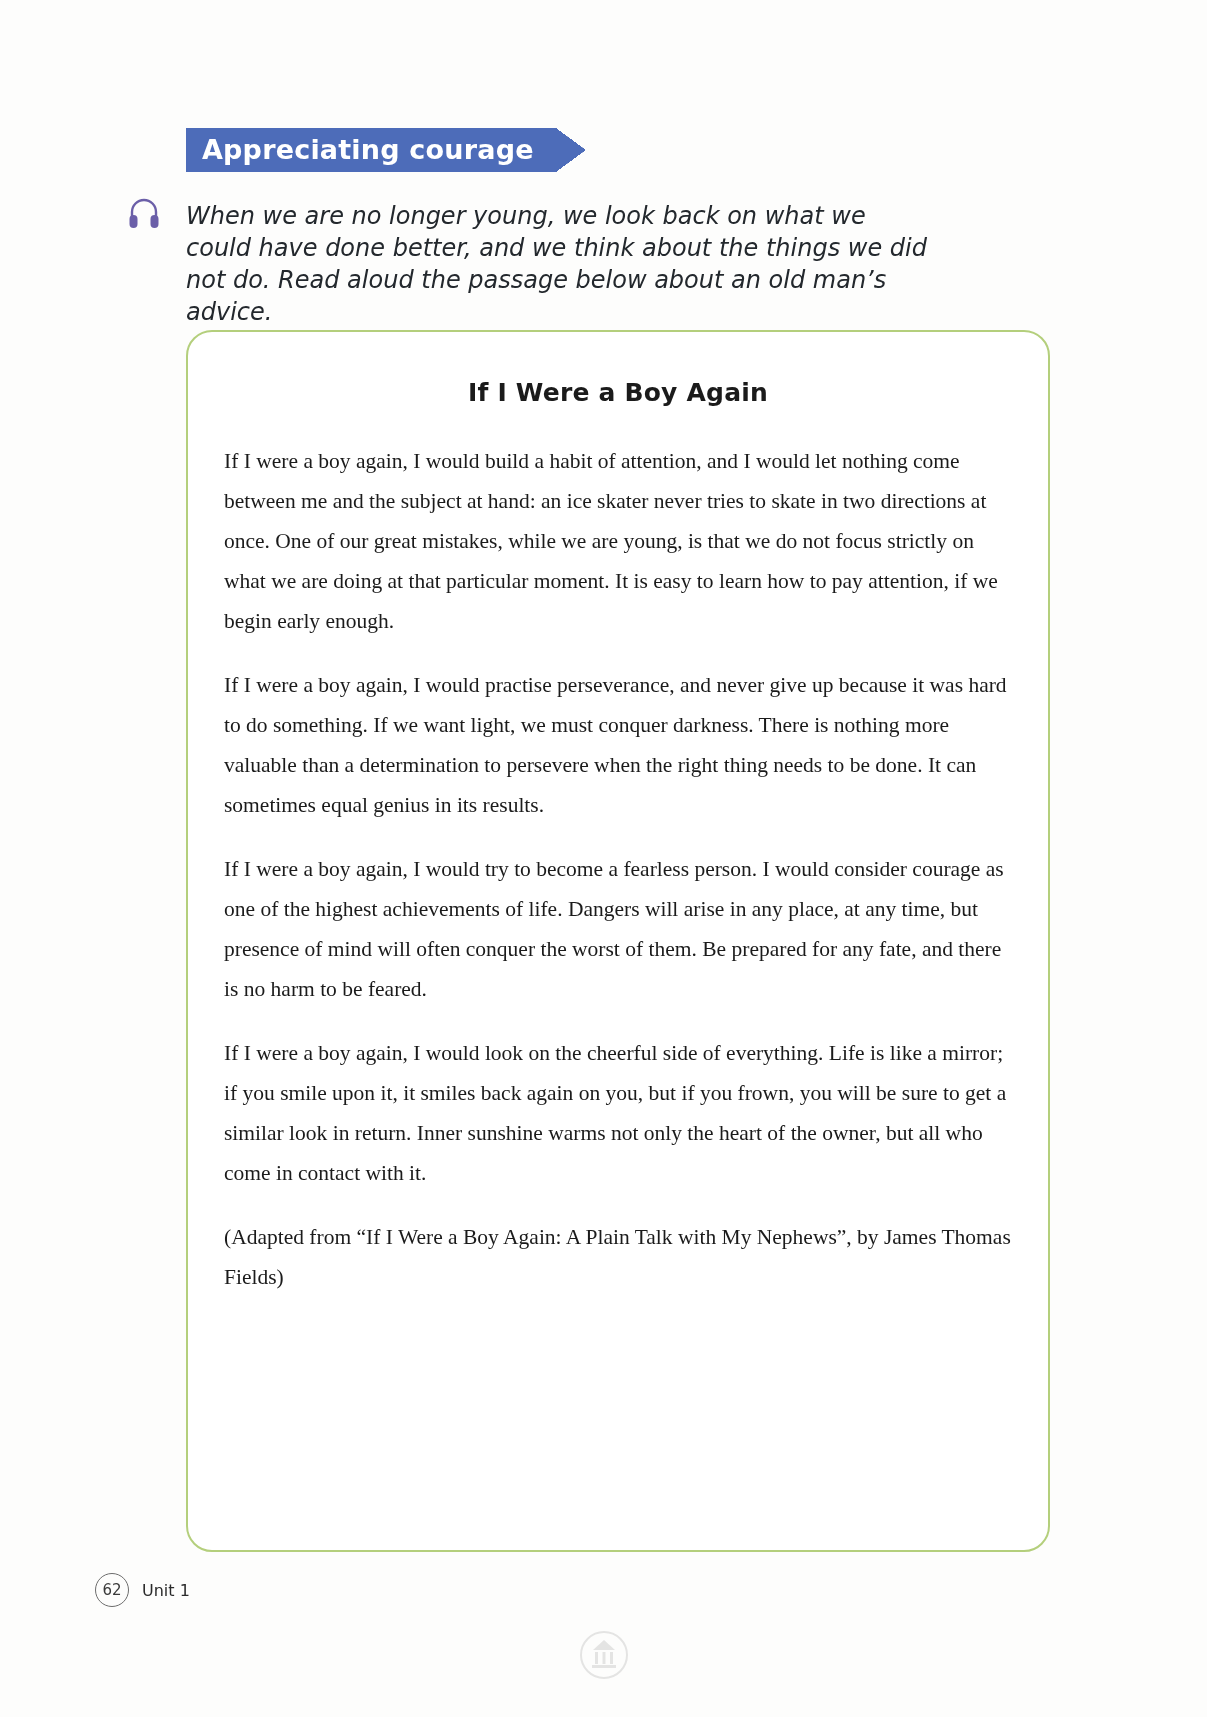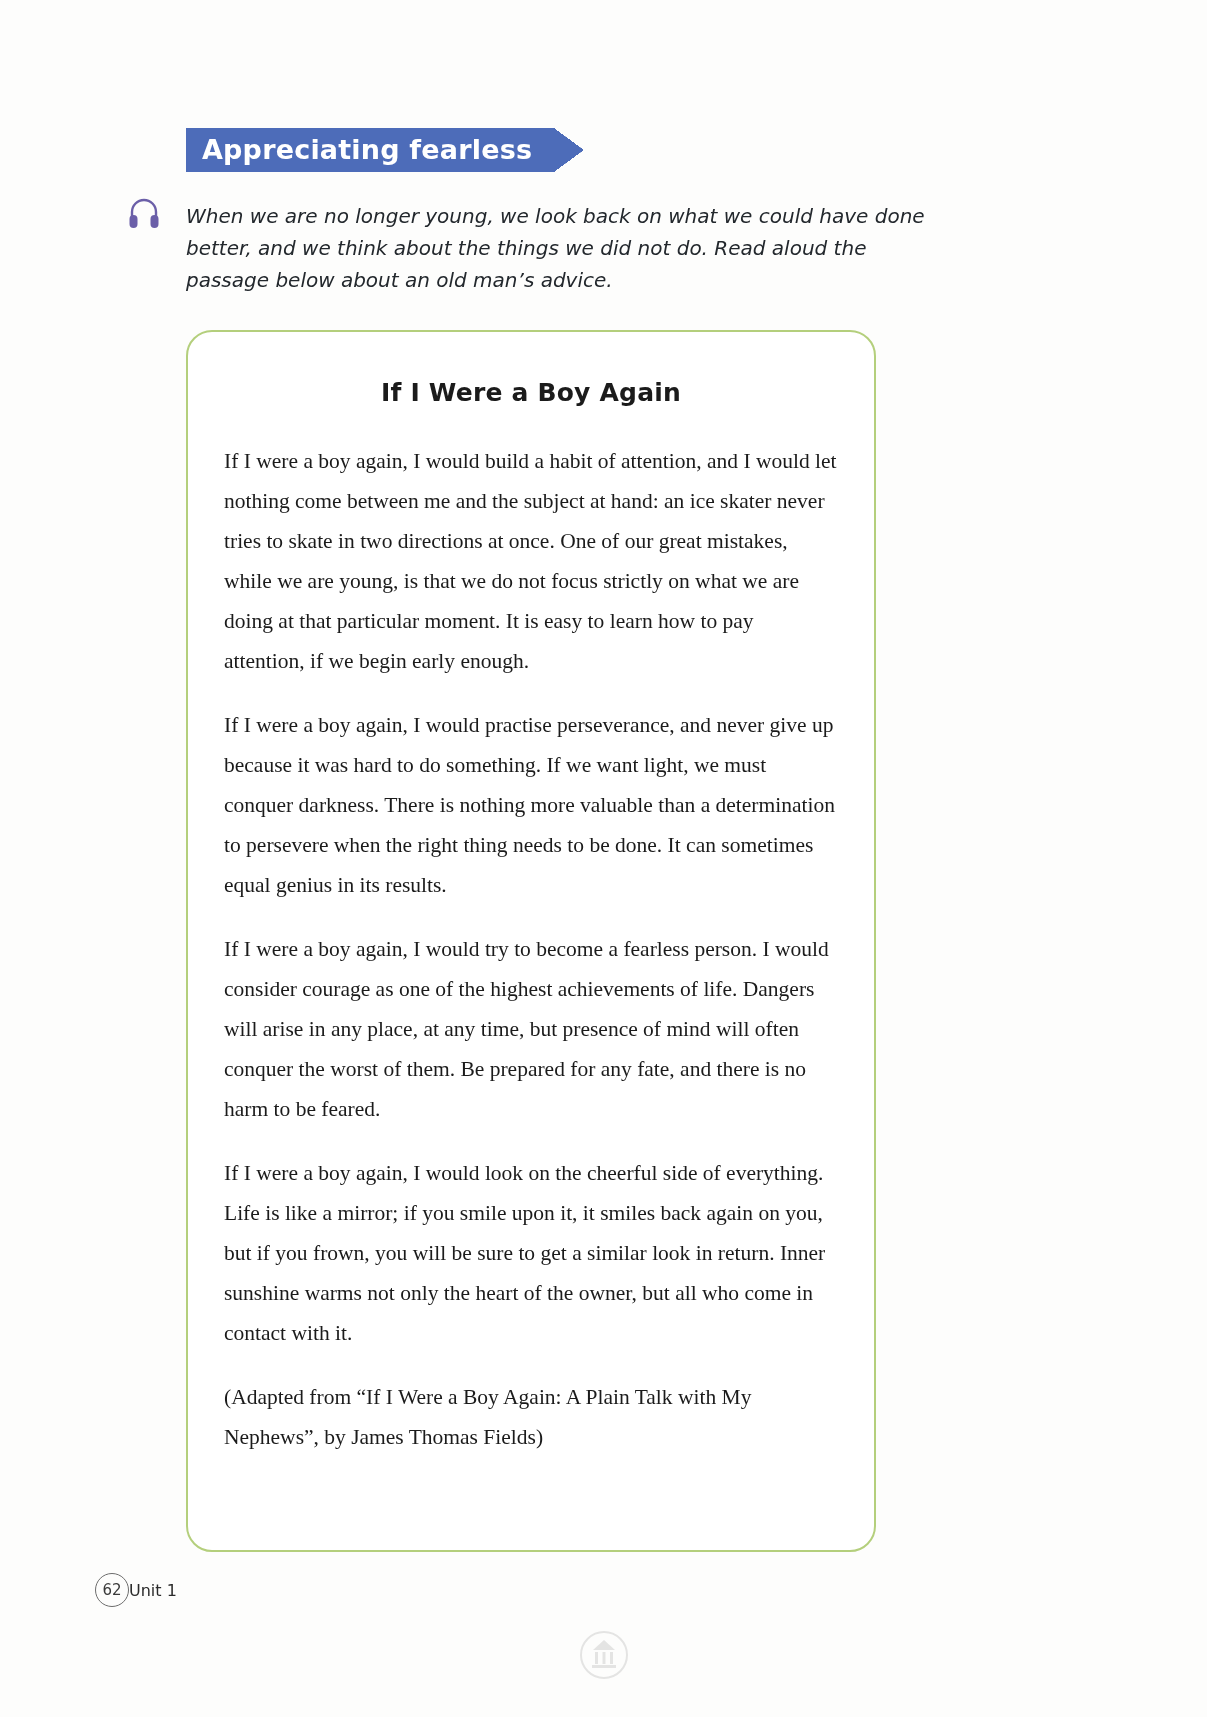--- a/index.html
+++ b/index.html
@@ -57,31 +57,31 @@
   }
 
   
   .instruction {
     position: absolute;
     left: 186px;
     top: 200px;
     width: 748px;
     font-family: "DejaVu Sans", sans-serif;
     font-style: italic;
-    font-size: 20px;
+    font-size: 24px;
     line-height: 32px;
     color: #23282d;
   }
 
   
   .passage-box {
     position: absolute;
     left: 186px;
     top: 330px;
-    width: 690px;
+    width: 864px;
     height: 1222px;
     border: 2px solid #b4cf7c;
     border-radius: 26px;
     box-sizing: border-box;
     background: #ffffff;
   }
   .passage-title {
     margin: 46px 0 0 0;
     text-align: center;
     font-family: "DejaVu Sans", sans-serif;
@@ -111,20 +111,21 @@
     color: #1b1b1b;
   }
 
   
   .footer {
     position: absolute;
     left: 95px;
     top: 1573px;
     display: flex;
     align-items: center;
+    gap: 13px;
   }
   .page-number {
     width: 32px;
     height: 32px;
     border: 1.5px solid #6d6d6d;
     border-radius: 50%;
     display: flex;
     align-items: center;
     justify-content: center;
     font-family: "DejaVu Sans", sans-serif;
@@ -161,21 +162,21 @@
     color: #8d8d8d;
     letter-spacing: 3px;
   }
 </style>
 </head>
 <body>
 
 <div class="page">
 
   <div class="banner-wrap">
-    <div class="banner">Appreciating fearless</div>
+    <div class="banner">Appreciating courage</div>
     <div class="banner-tail"></div>
   </div>
 
   <div class="headphone">
     <svg viewBox="0 0 34 34" width="34" height="34" aria-hidden="true">
       <path d="M5 21 V16 a12 12 0 0 1 24 0 V21" fill="none" stroke="#6b5fa8" stroke-width="2.4" stroke-linecap="round"></path>
       <rect x="2.5" y="19" width="8" height="13" rx="4" fill="#6b5fa8"></rect>
       <rect x="23.5" y="19" width="8" height="13" rx="4" fill="#6b5fa8"></rect>
     </svg>
   </div>

